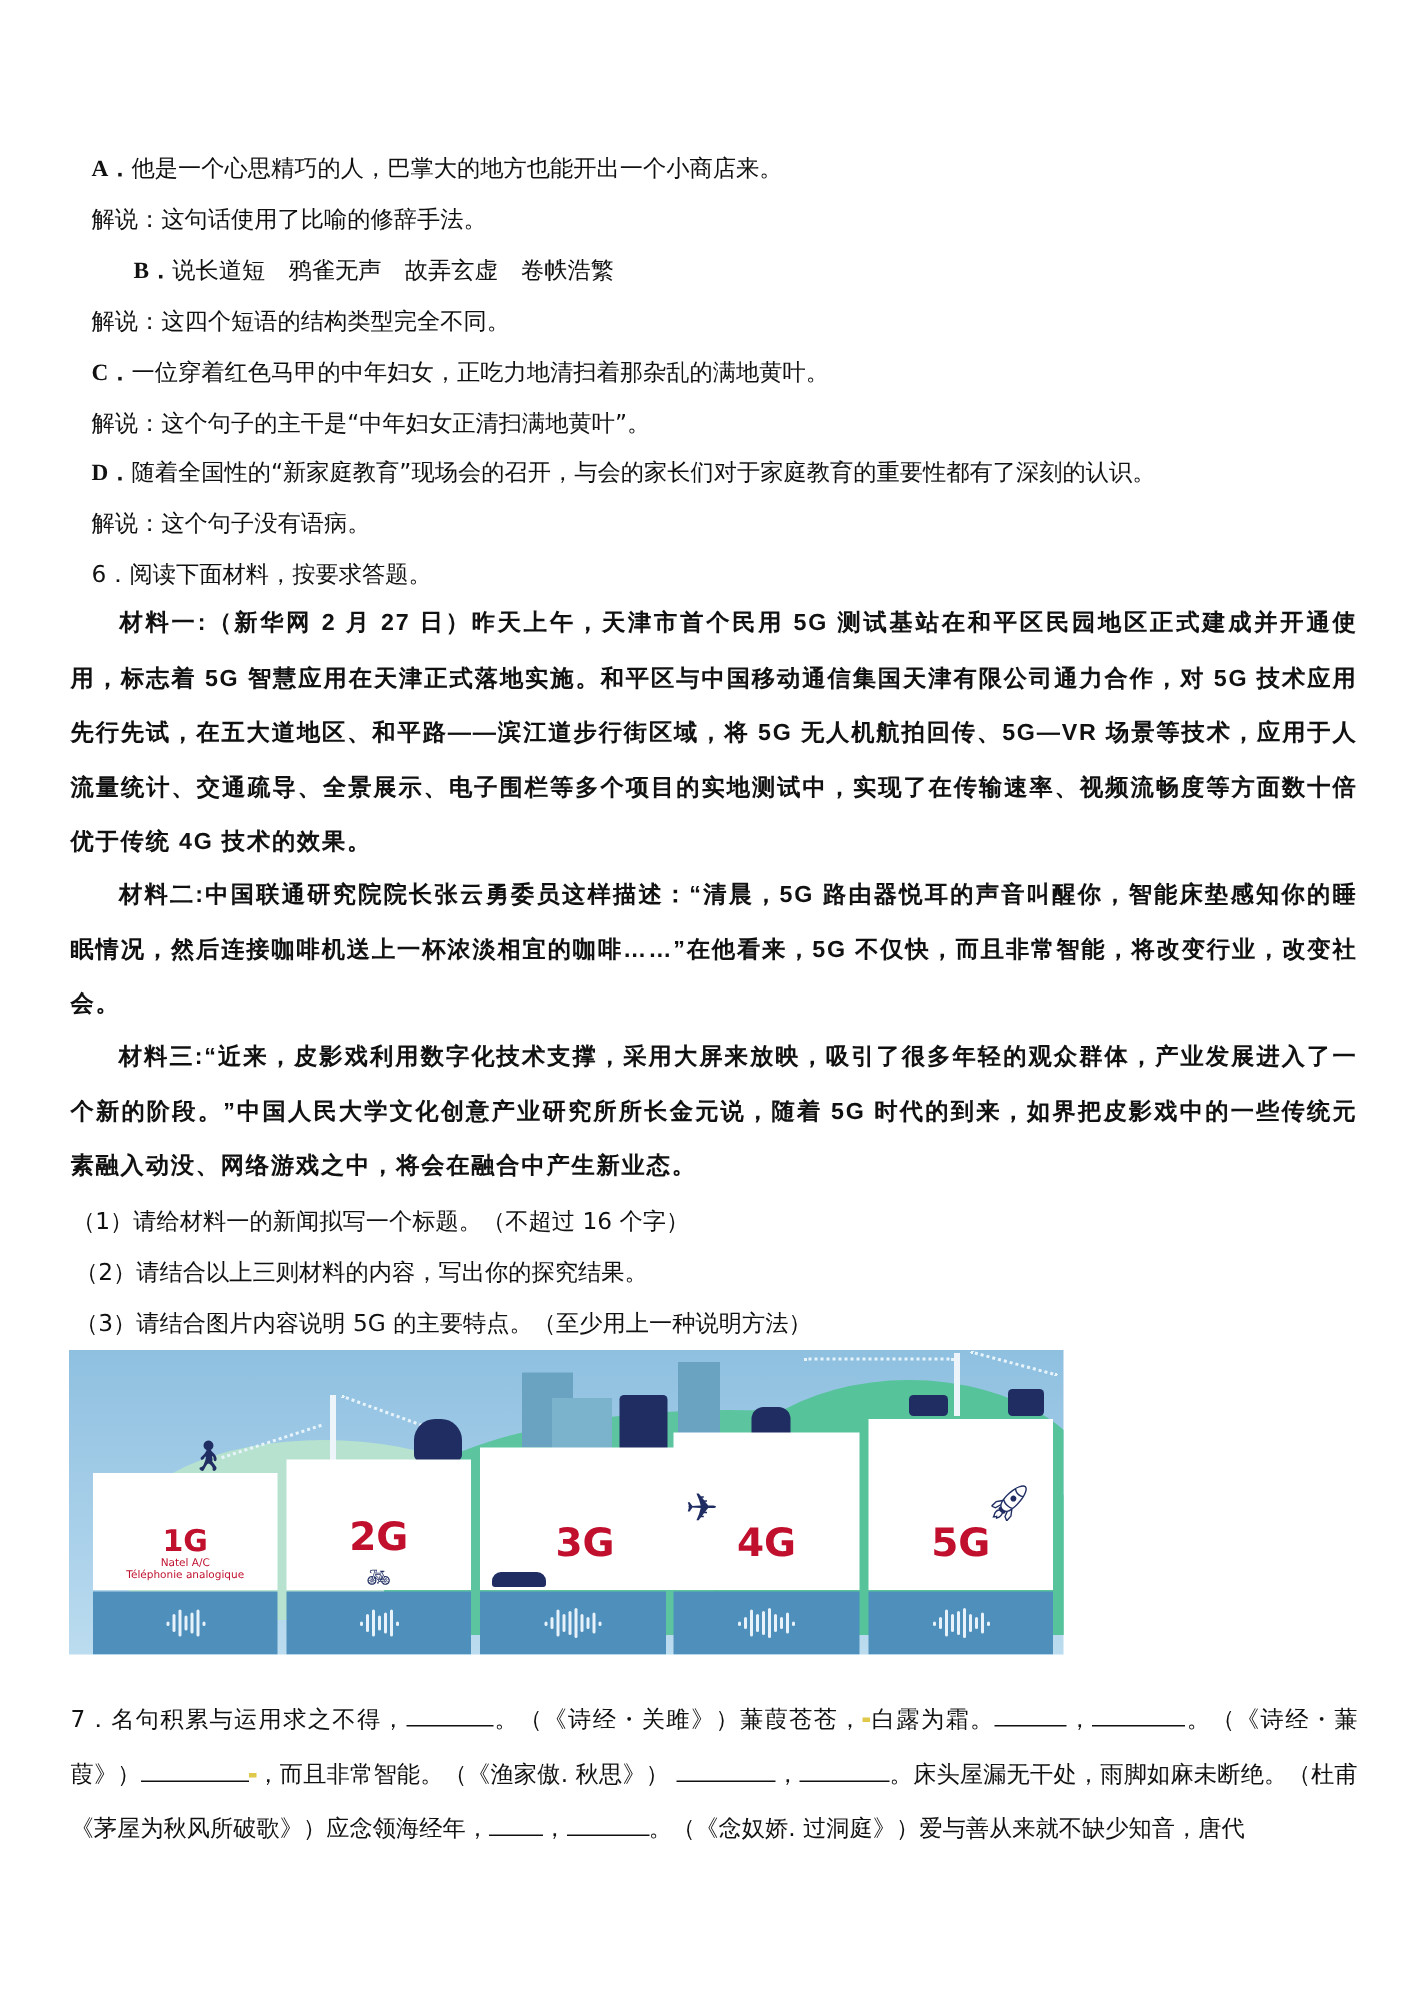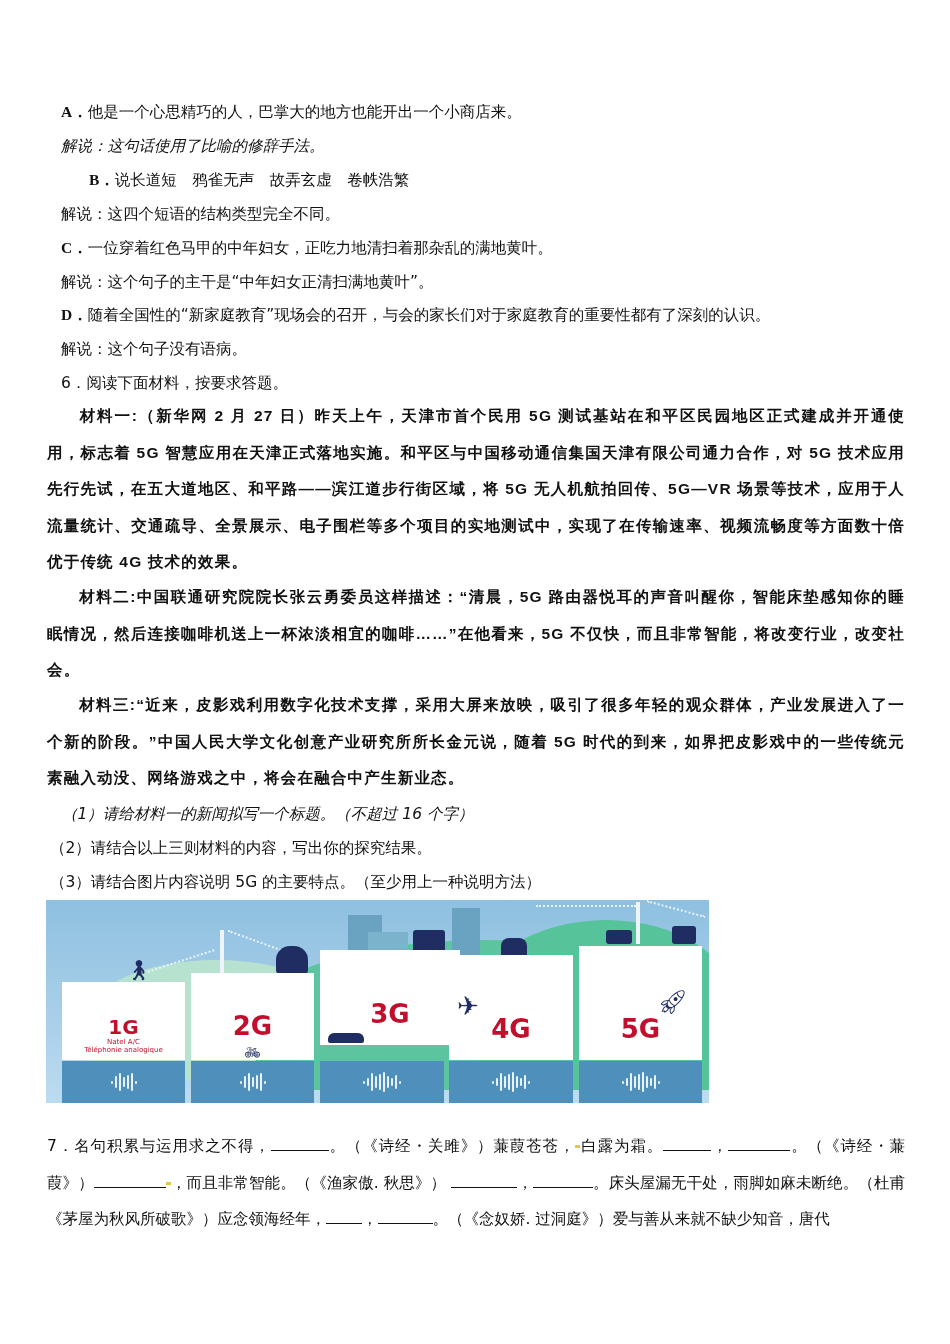--- a/index.html
+++ b/index.html
@@ -32,21 +32,21 @@
   .tower { position: absolute; width: 4px; background: #eef5fa; }
   .dot-line { position: absolute; border-top: 2px dotted #e8f4fb; }
   .icon-navy { position: absolute; color: #1f2d63; }
 </style>
 </head>
 <body>
 
 <div class="line" style="top:102px;">
   <span class="opt">A．</span><span class="sans">他是一个心思精巧的人，巴掌大的地方也能开出一个小商店来。</span>
 </div>
-<div class="line sans" style="top:136px;font-style:italic;">解说：这句话使用了比喻的修辞手法。</div>
+<div class="line sans" style="top:136px;">解说：这句话使用了比喻的修辞手法。</div>
 
 <div class="line" style="top:170px;margin-left:28px;">
   <span class="opt">B．</span><span class="sans">说长道短　鸦雀无声　故弄玄虚　卷帙浩繁</span>
 </div>
 <div class="line sans" style="top:204px;">解说：这四个短语的结构类型完全不同。</div>
 
 <div class="line" style="top:238px;">
   <span class="opt">C．</span><span class="sans">一位穿着红色马甲的中年妇女，正吃力地清扫着那杂乱的满地黄叶。</span>
 </div>
 <div class="line sans" style="top:272px;">解说：这个句子的主干是“中年妇女正清扫满地黄叶”。</div>
@@ -59,21 +59,21 @@
 <div class="line sans" style="top:373px;">
   <span>6．</span><span>阅读下面材料，按要求答题。</span>
 </div>
 
 <div class="para" style="top:398px;"><span class="indent"></span><span>材料一:（新华网 2 月 27 日）昨天上午，天津市首个民用 5G 测试基站在和平区民园地区正式建成并开通使用，标志着 5G 智慧应用在天津正式落地实施。和平区与中国移动通信集国天津有限公司通力合作，对 5G 技术应用先行先试，在五大道地区、和平路——滨江道步行街区域，将 5G 无人机航拍回传、5G—VR 场景等技术，应用于人流量统计、交通疏导、全景展示、电子围栏等多个项目的实地测试中，实现了在传输速率、视频流畅度等方面数十倍优于传统 4G 技术的效果。</span></div>
 
 <div class="para" style="top:579px;"><span class="indent"></span><span>材料二:中国联通研究院院长张云勇委员这样描述：“清晨，5G 路由器悦耳的声音叫醒你，智能床垫感知你的睡眠情况，然后连接咖啡机送上一杯浓淡相宜的咖啡……”在他看来，5G 不仅快，而且非常智能，将改变行业，改变社会。</span></div>
 
 <div class="para" style="top:687px;"><span class="indent"></span><span>材料三:“近来，皮影戏利用数字化技术支撑，采用大屏来放映，吸引了很多年轻的观众群体，产业发展进入了一个新的阶段。”中国人民大学文化创意产业研究所所长金元说，随着 5G 时代的到来，如界把皮影戏中的一些传统元素融入动没、网络游戏之中，将会在融合中产生新业态。</span></div>
 
-<div class="line sans" style="top:804px; left:62px;font-style:italic;">（1）请给材料一的新闻拟写一个标题。（不超过 16 个字）</div>
+<div class="line sans" style="top:804px; left:48px;">（1）请给材料一的新闻拟写一个标题。（不超过 16 个字）</div>
 <div class="line sans" style="top:838px; left:50px;">（2）请结合以上三则材料的内容，写出你的探究结果。</div>
 <div class="line sans" style="top:872px; left:50px;">（3）请结合图片内容说明 5G 的主要特点。（至少用上一种说明方法）</div>
 
 <div class="figure">
 
   <div class="hill" style="left:40px; top:60px; width:260px; height:120px; background:#b7e2cf;"></div>
   <div class="hill" style="left:210px; top:40px; width:460px; height:150px; background:#5cc5a0;"></div>
   <div class="hill" style="left:430px; top:20px; width:260px; height:170px; background:#56c39a;"></div>
 
   <div class="dot-line" style="left:100px; top:60px; width:70px; transform:rotate(-18deg);"></div>
@@ -97,21 +97,21 @@
 
   <div class="tile" style="left:16px; top:82px; width:123px; height:78px;">
     <div class="gen" style="font-size:20px; line-height:22px;">1G</div>
     <div class="sub">Natel A/C</div>
     <div class="sub" style="margin-bottom:6px;">Téléphonie analogique</div>
   </div>
   <div class="tile" style="left:145px; top:73px; width:123px; height:87px;">
     <div class="gen" style="margin-bottom:6px;">2G</div>
     <div style="font-size:13px; color:#1f2d63; margin-bottom:0;">🚲︎</div>
   </div>
-  <div class="tile" style="left:274px; top:50px; width:140px; height:95px;">
+  <div class="tile" style="left:274px; top:65px; width:140px; height:95px;">
     <div class="gen" style="margin-bottom:6px;">3G</div>
     <div style="width:36px; height:10px; background:#1f2d63; border-radius:6px 6px 2px 2px; margin-bottom:2px; align-self:flex-start; margin-left:8px;"></div>
   </div>
   <div class="tile" style="left:403px; top:55px; width:124px; height:105px;">
     <div style="font-size:26px; color:#1f2d63; align-self:flex-start; margin-left:8px; line-height:20px;">✈︎</div>
     <div class="gen" style="margin-bottom:18px;">4G</div>
   </div>
   <div class="tile" style="left:533px; top:46px; width:123px; height:114px;">
     <div style="font-size:24px; color:#1f2d63; align-self:flex-end; margin-right:14px; line-height:28px;">🚀︎</div>
     <div class="gen" style="margin-bottom:18px;">5G</div>

